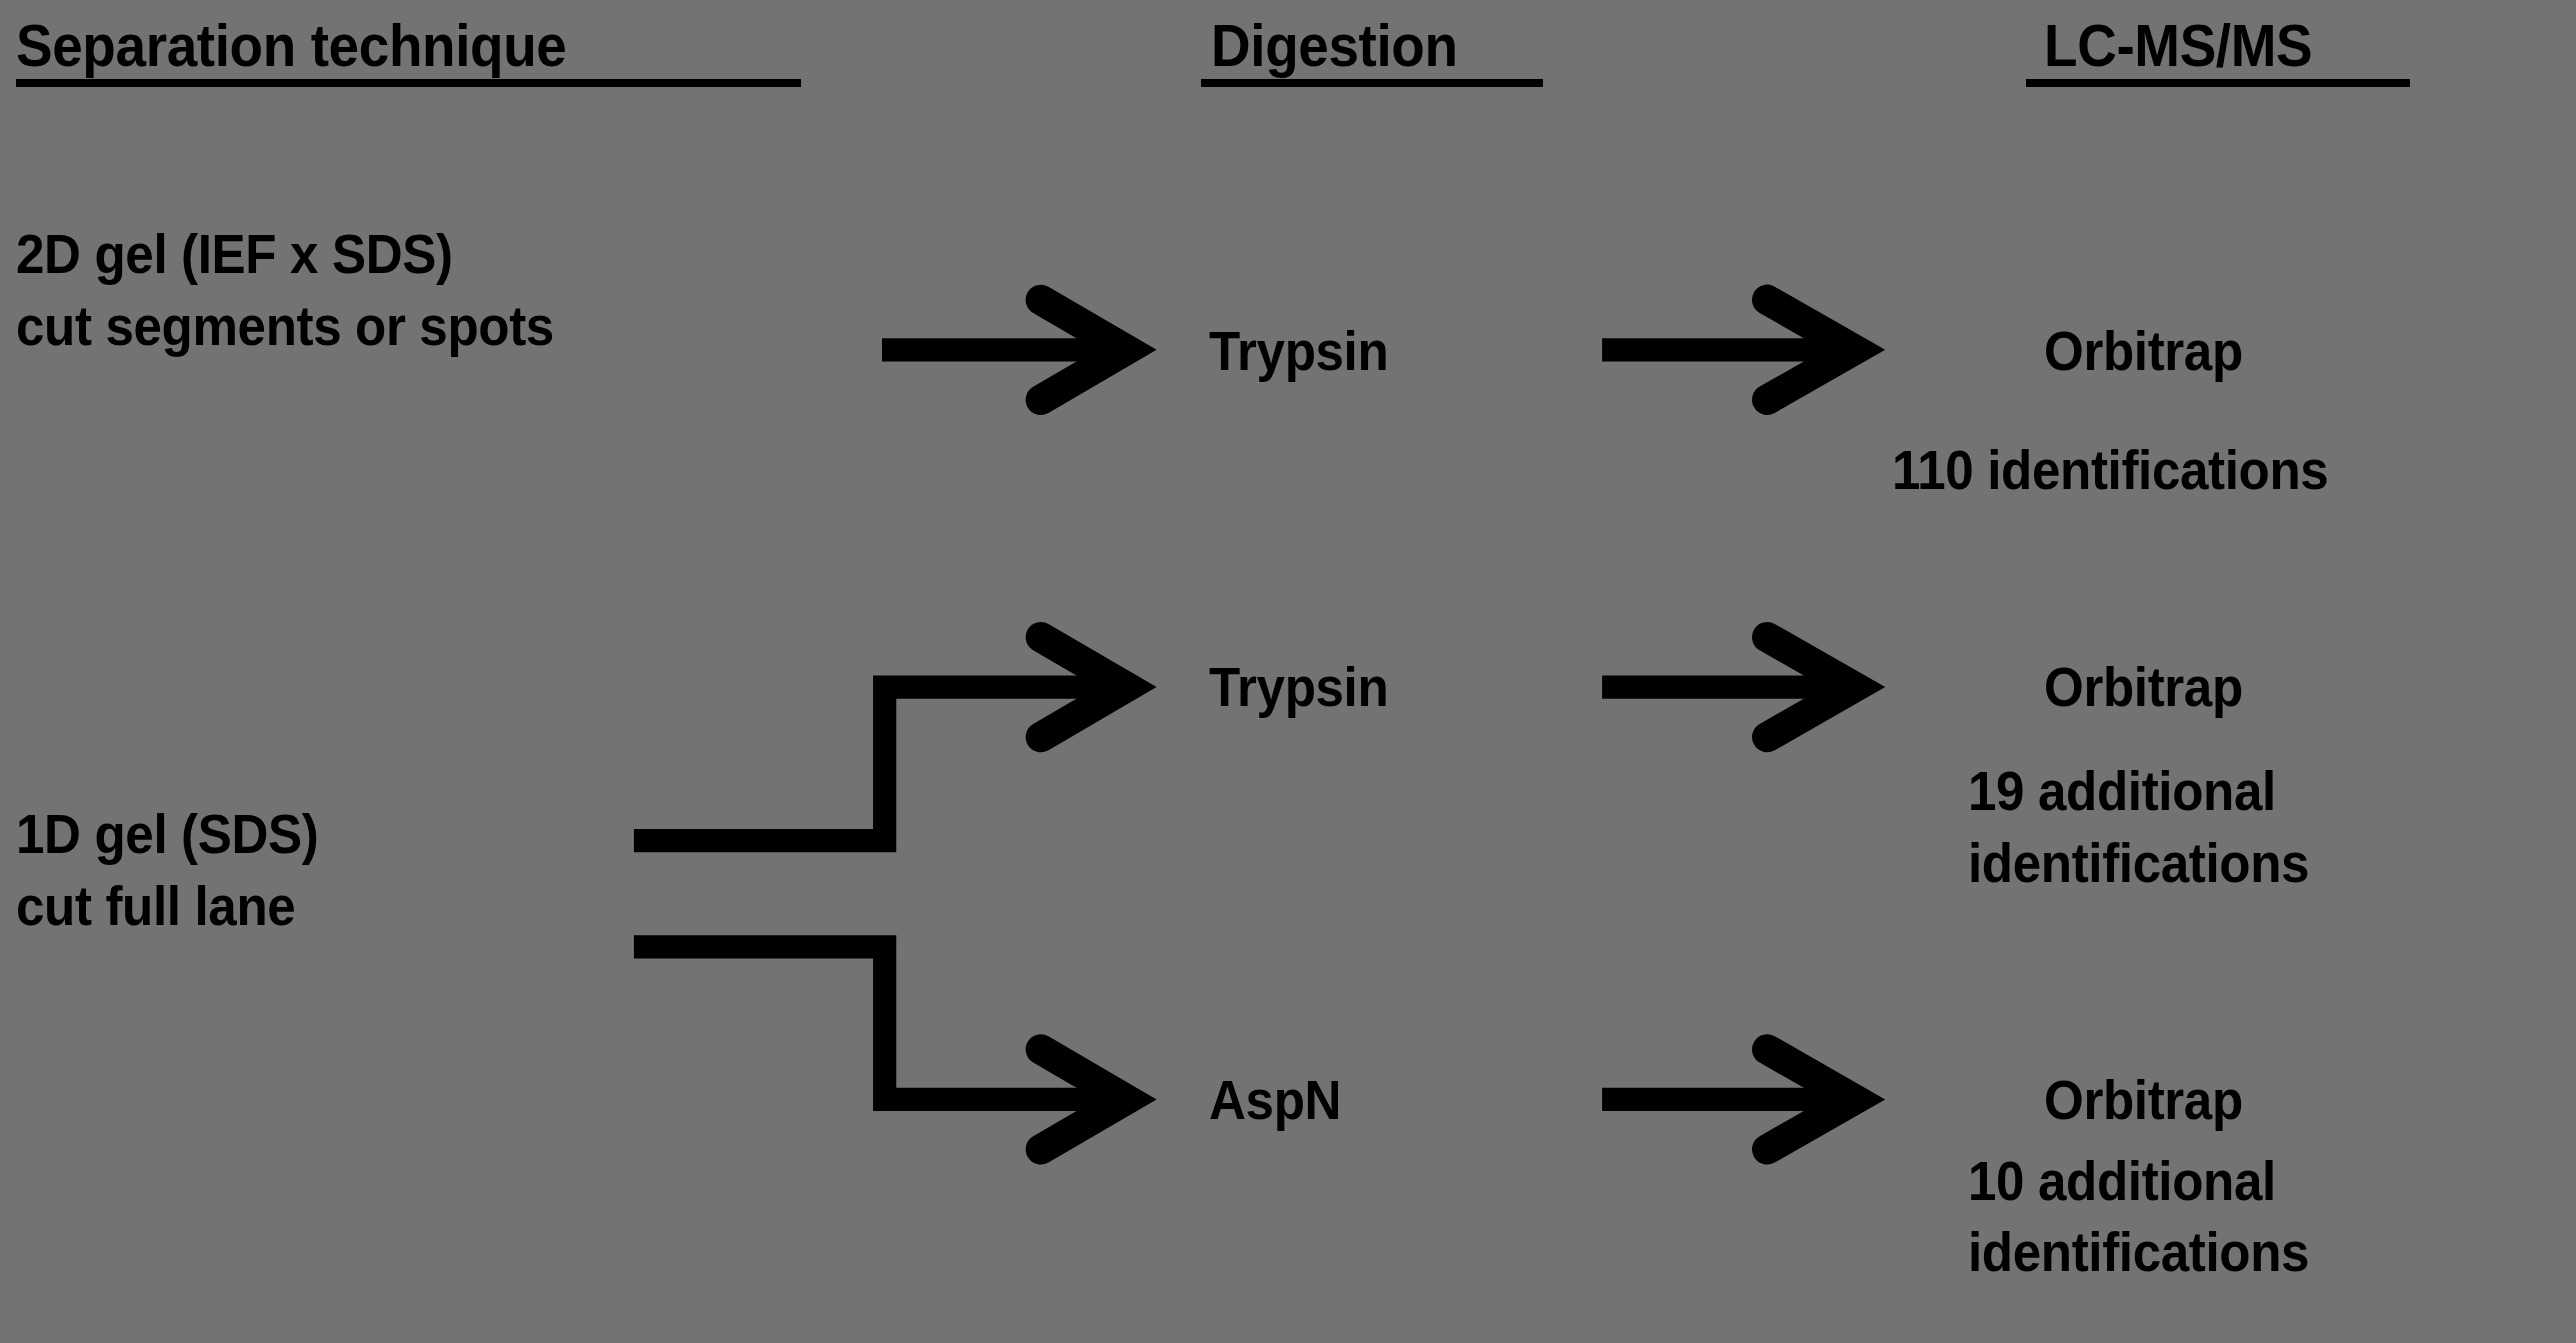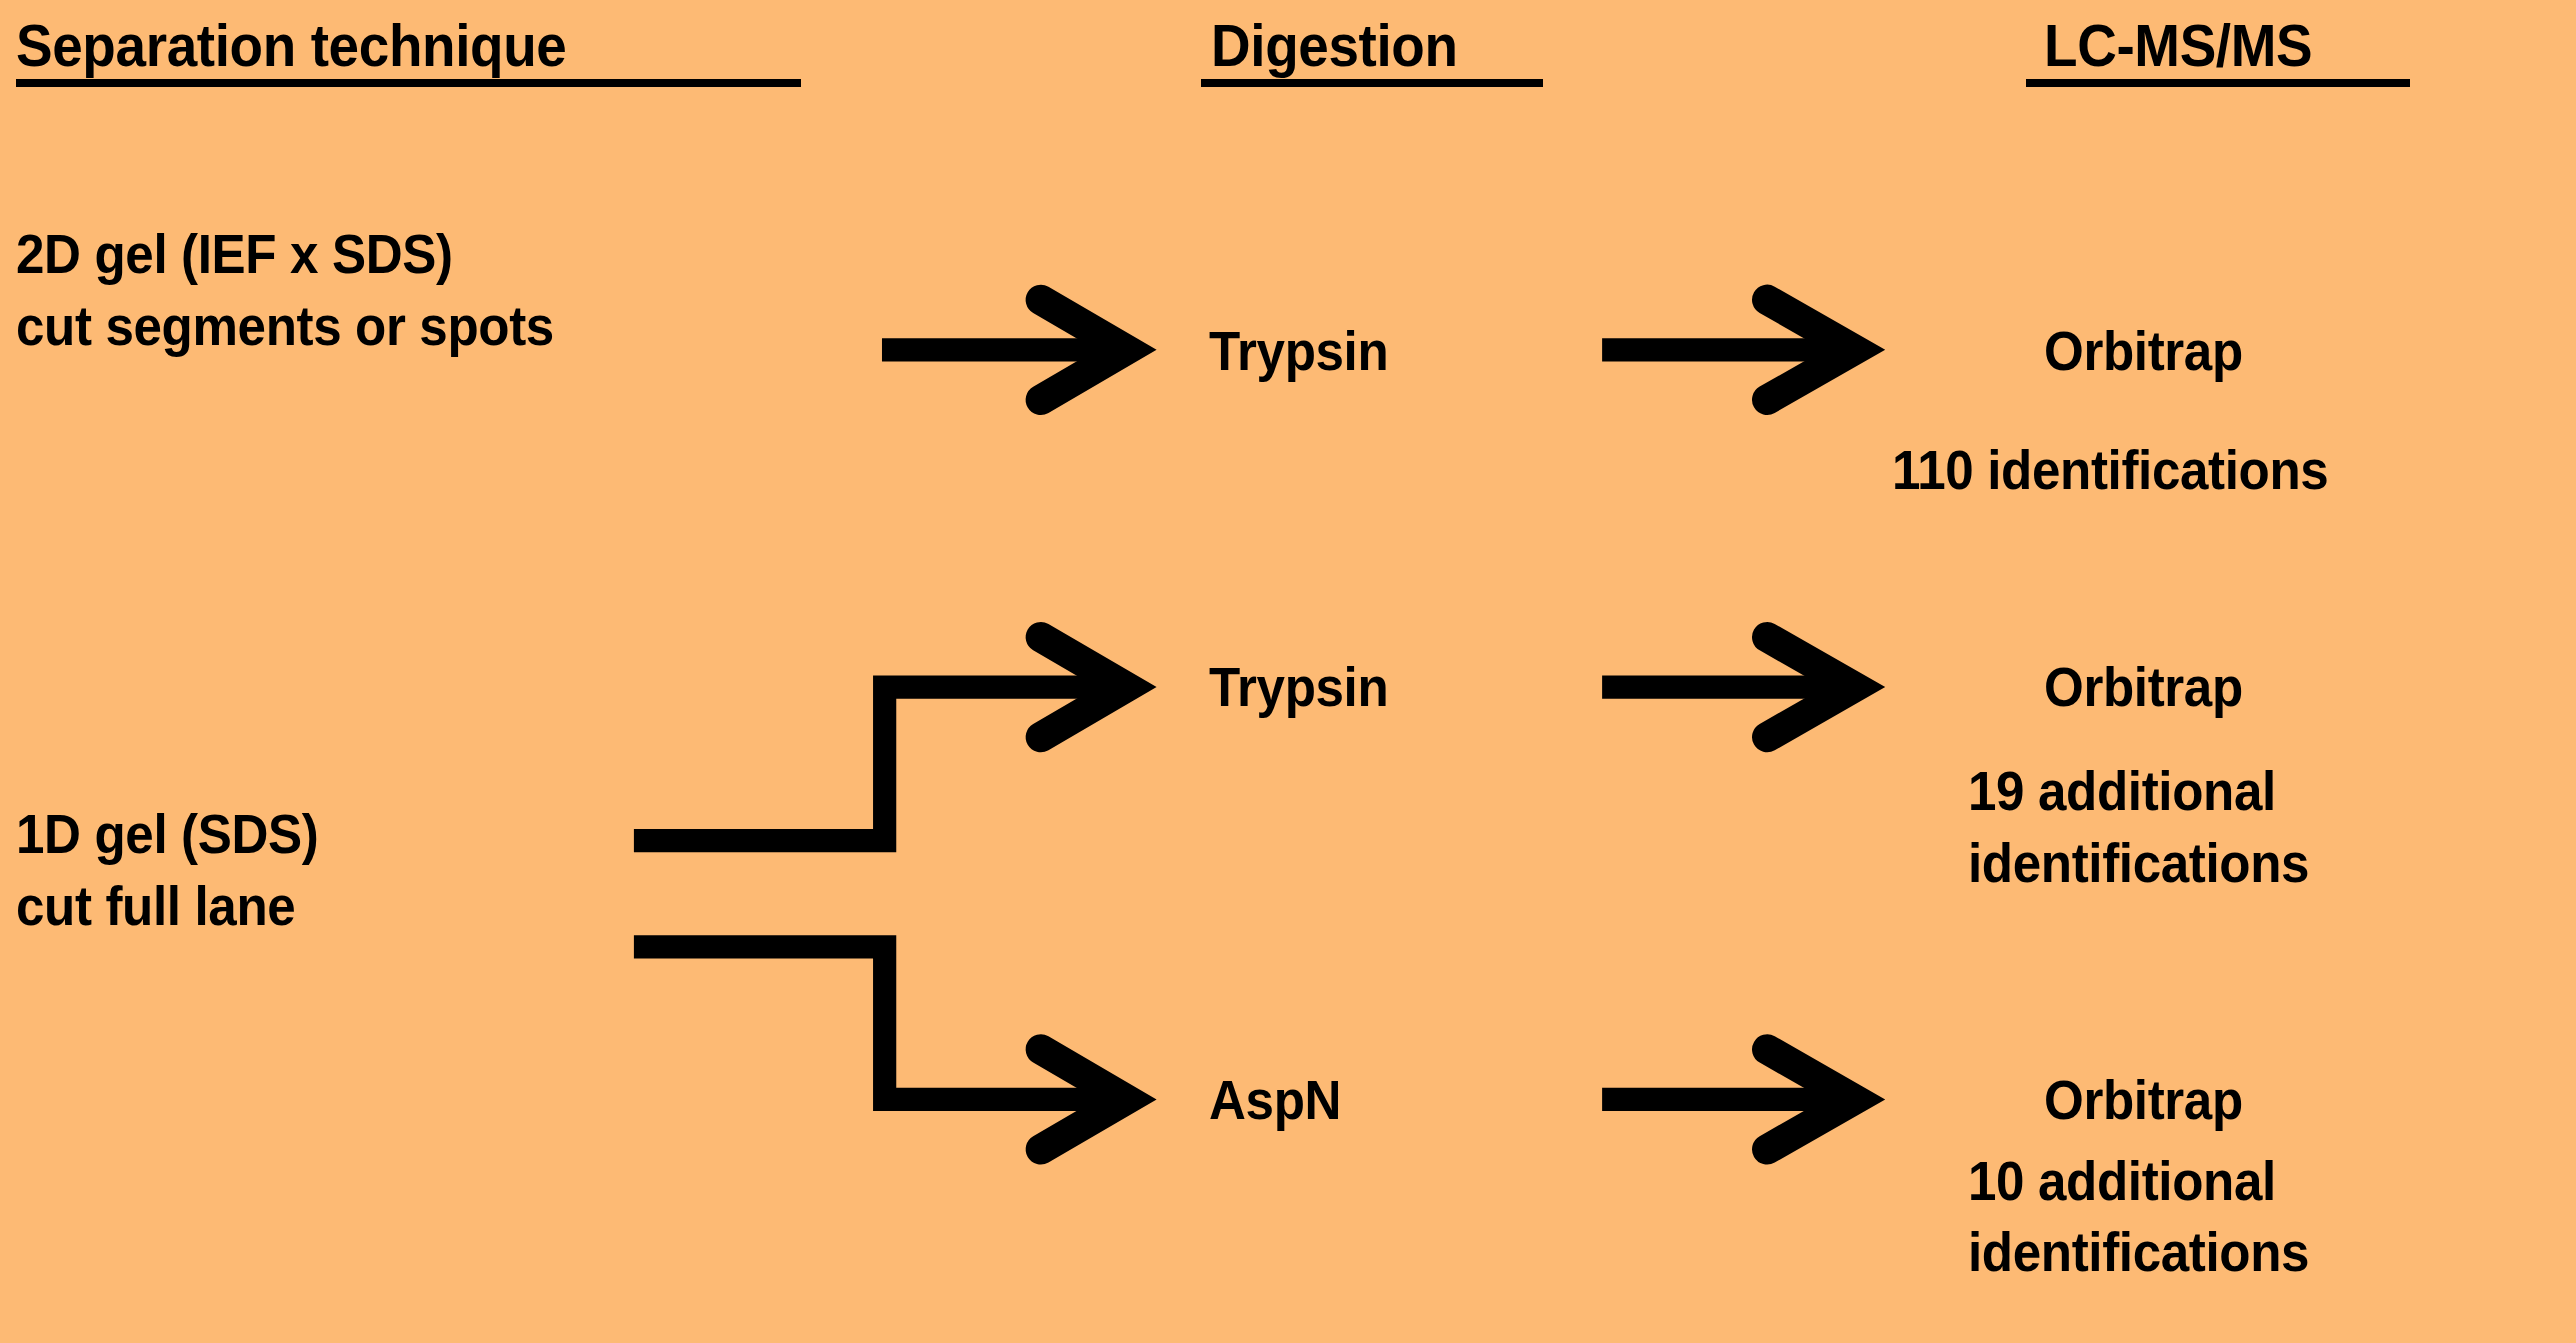--- a/index.html
+++ b/index.html
@@ -4,21 +4,21 @@
 <style>
   html, body {
     margin: 0;
     padding: 0;
     background: #ffffff;
   }
   #canvas {
     position: relative;
     width: 2576px;
     height: 1343px;
-    background: #fdba74;
+    background: #737373;
     overflow: hidden;
     font-family: "Liberation Sans", "DejaVu Sans", sans-serif;
     color: #000000;
   }
   .txt {
     position: absolute;
     font-weight: bold;
     color: #000000;
     white-space: pre;
     line-height: 1.14;

